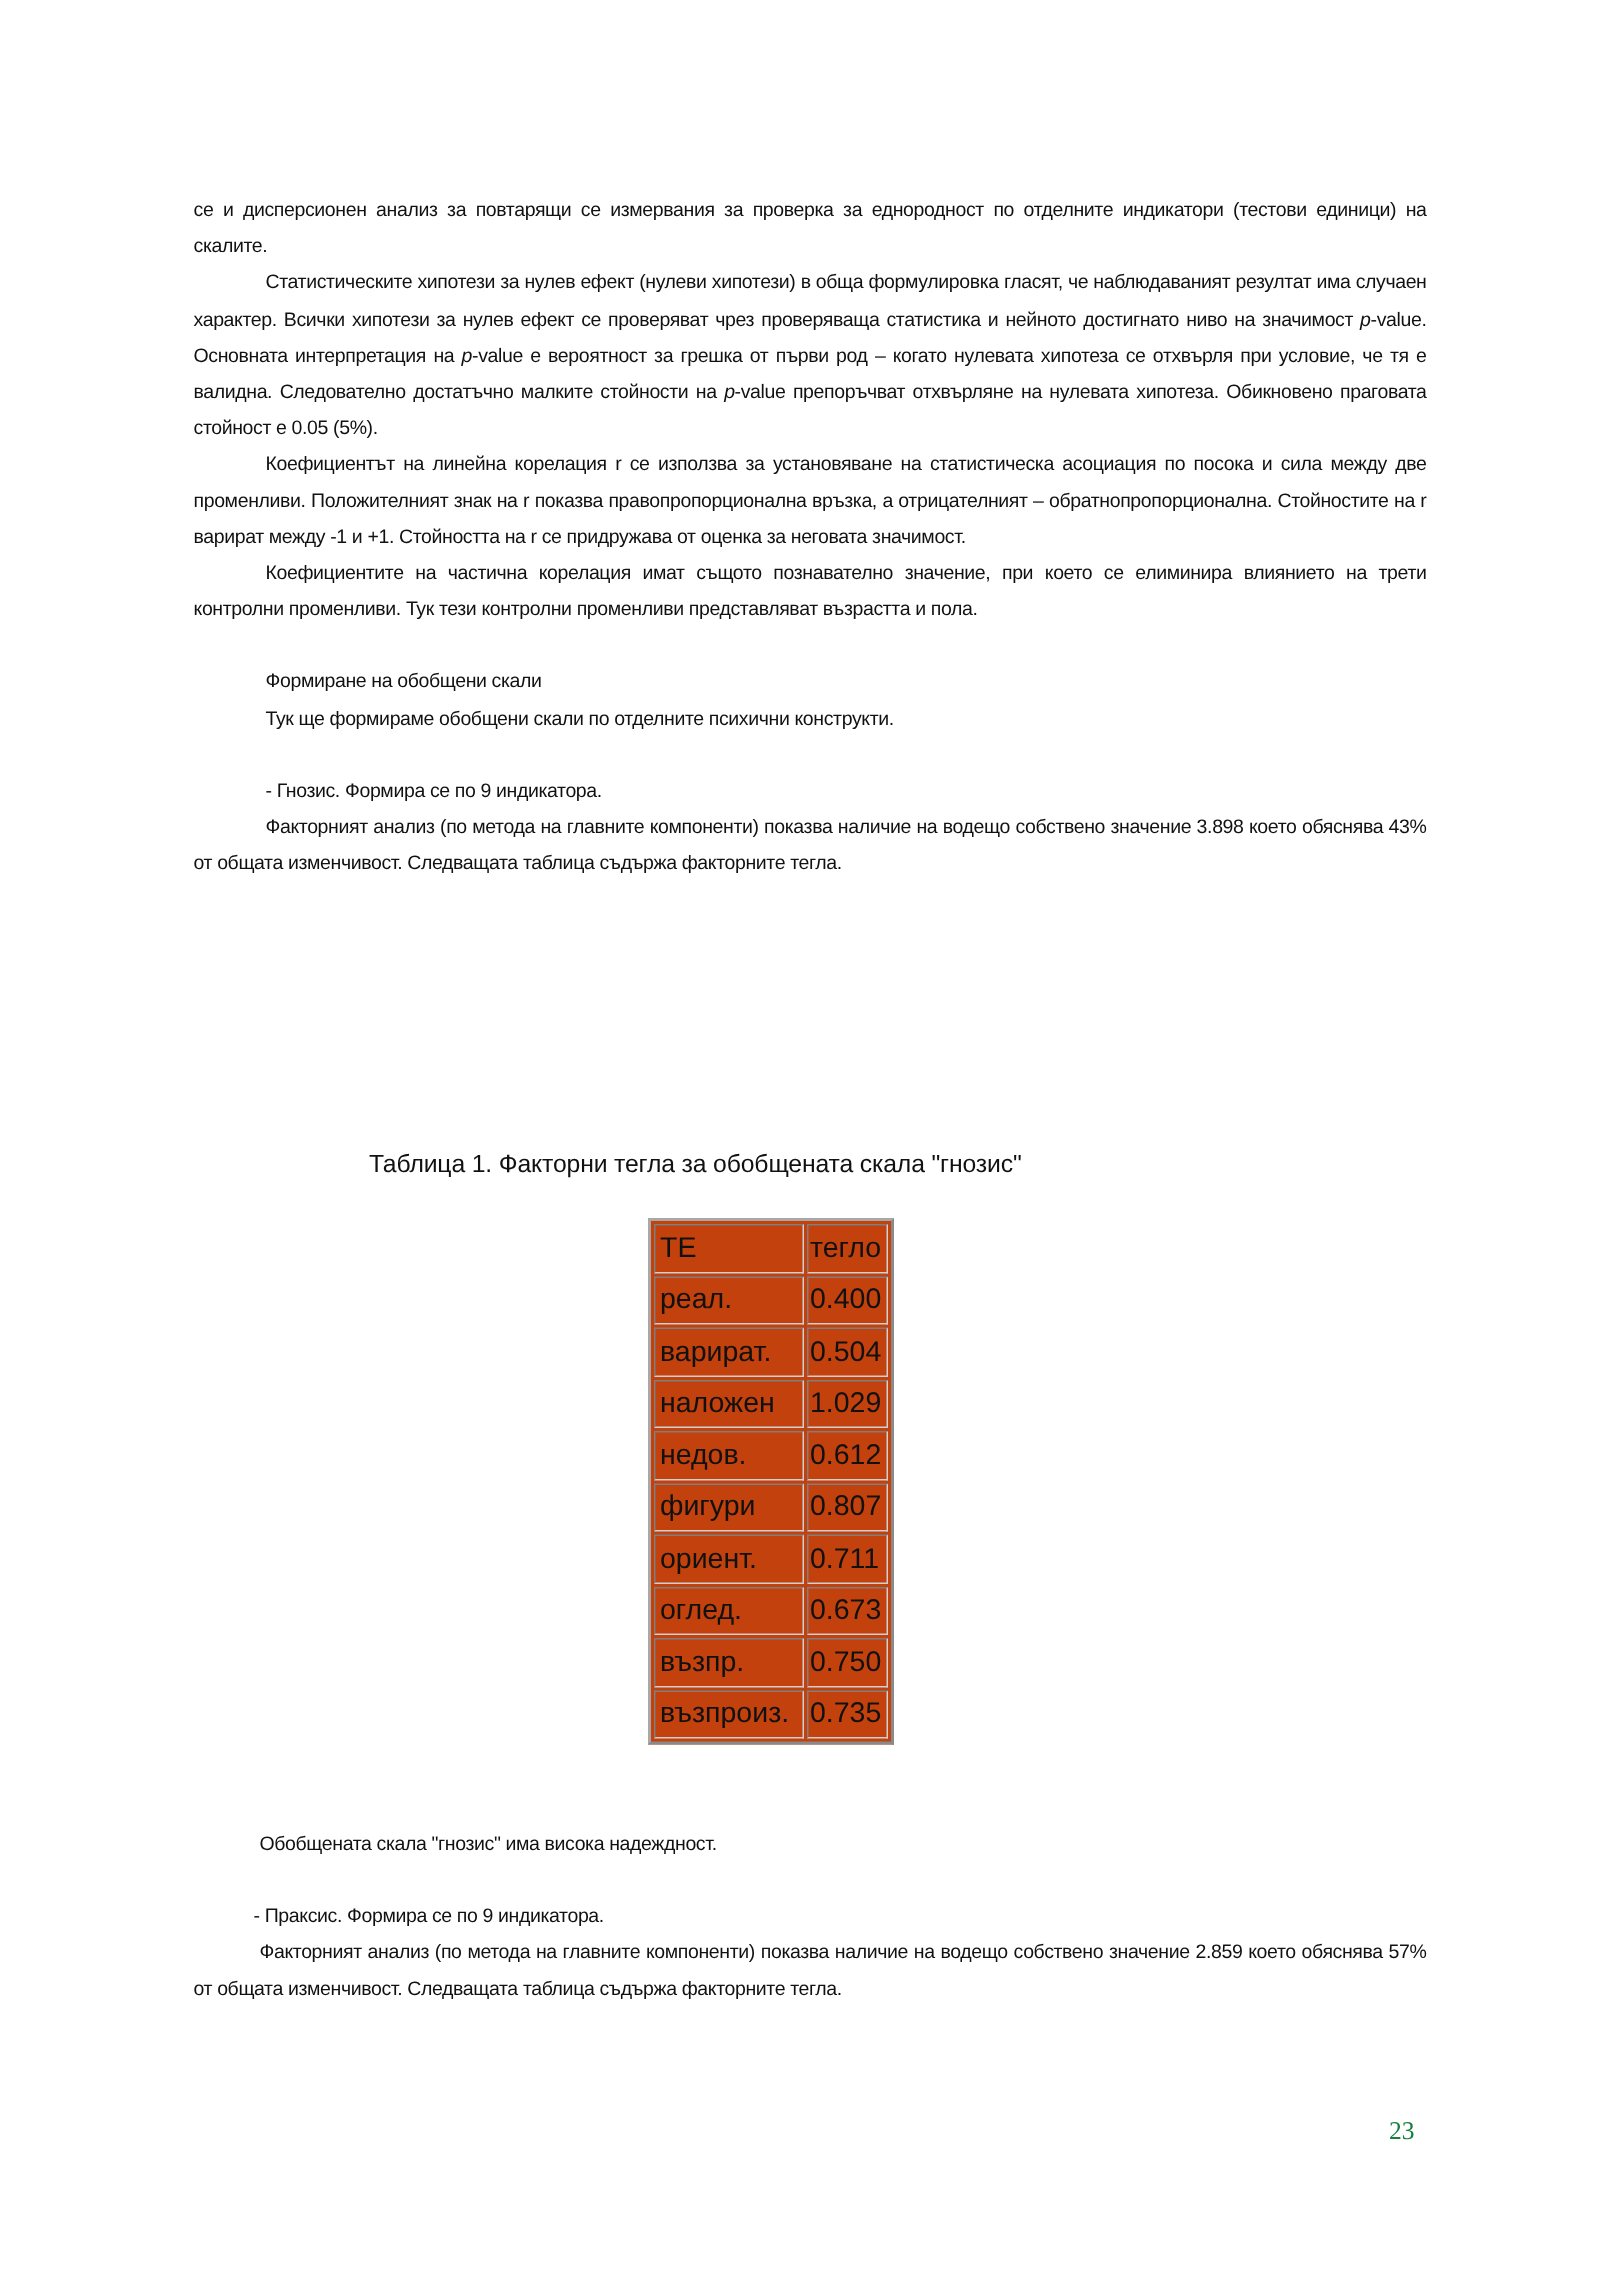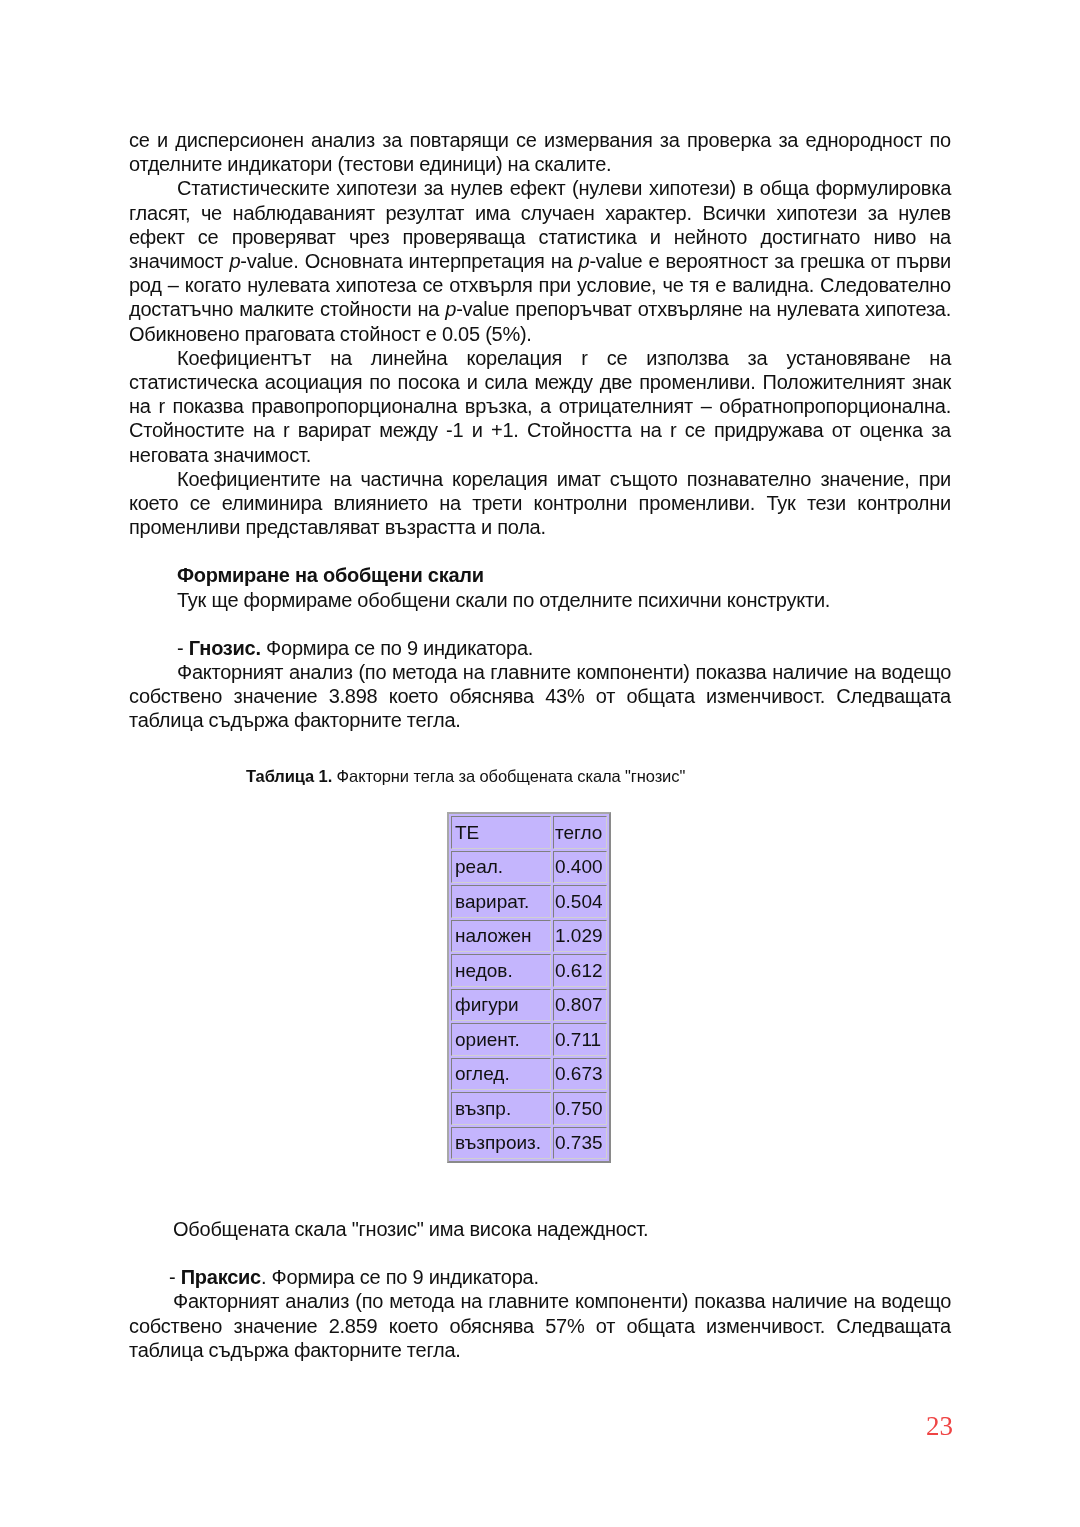--- a/index.html
+++ b/index.html
@@ -1,38 +1,38 @@
 <!DOCTYPE html>
 <html><head>
 <meta charset="utf-8">
 <style>
   html, body { margin: 0; padding: 0; background: #ffffff; }
   body { width: 1080px; height: 1527px; position: relative; overflow: hidden;
          font-family: "Liberation Sans Narrow", "Liberation Sans", sans-serif; color: #111; }
   .page { position: absolute; left: 129px; top: 128px; width: 822px; }
-  .p { font-size: 20px; line-height: 24.2px; text-align: justify; margin: 0;
+  .p { font-size: 13px; line-height: 24.2px; text-align: justify; margin: 0;
        font-stretch: condensed; letter-spacing: -0.25px; }
   .ind { text-indent: 48px; }
   .ind2 { text-indent: 44px; }
   .gap { height: 24px; }
-  .b { font-weight: bold; }
+  .b { font-weight: normal; }
   .i { font-style: italic; }
   .caption { position: absolute; left: 246px; top: 764px; font-size: 16.5px; line-height: 24px;
              font-family: "Liberation Sans", sans-serif; letter-spacing: -0.1px; }
-  table.tw { position: absolute; left: 447px; top: 812px; border: 2px solid #a8a8a8;
+  table.tw { position: absolute; left: 432px; top: 812px; border: 2px solid #a8a8a8;
              border-right-color: #8a8a8a; border-bottom-color: #8a8a8a;
-             border-spacing: 2px; border-collapse: separate; background: #c4b5fd; }
+             border-spacing: 2px; border-collapse: separate; background: #c2410c; }
   table.tw td { border: 1px solid #9a9a9a; border-top-color: #7f7f7f; border-left-color: #7f7f7f;
                 border-right-color: #d0d0d0; border-bottom-color: #d0d0d0;
                 font-family: "Liberation Sans", sans-serif; font-size: 19px; height: 29.5px;
                 padding: 1px 2px 0 3px; color: #111; white-space: nowrap; vertical-align: middle; }
   table.tw td.c1 { width: 93px; }
   table.tw td.c2 { width: 49px; padding-left: 1px; }
   .page-num { position: absolute; left: 926px; top: 1411px; font-family: "Liberation Serif", serif;
-              font-size: 27px; color: #ef4444; }
+              font-size: 17px; color: #15803d; }
   .after { position: absolute; left: 129px; width: 822px; }
 </style>
 </head>
 <body>
 
 <div class="page">
   <p class="p">се и дисперсионен анализ за повтарящи се измервания за проверка за еднородност по отделните индикатори (тестови единици) на скалите.</p>
   <p class="p ind"><span>Статистическите хипотези за нулев ефект (нулеви хипотези) в обща формулировка гласят, че наблюдаваният резултат има случаен характер. Всички хипотези за нулев ефект се проверяват чрез проверяваща статистика и нейното достигнато ниво на значимост </span><span class="i">p</span><span>-value. Основната интерпретация на </span><span class="i">p</span><span>-value е вероятност за грешка от първи род – когато нулевата хипотеза се отхвърля при условие, че тя е валидна. Следователно достатъчно малките стойности на </span><span class="i">p</span><span>-value препоръчват отхвърляне на нулевата хипотеза. Обикновено праговата стойност е 0.05 (5%).</span></p>
   <p class="p ind">Коефициентът на линейна корелация r се използва за установяване на статистическа асоциация по посока и сила между две променливи. Положителният знак на r показва правопропорционална връзка, а отрицателният – обратнопропорционална. Стойностите на r варират между -1 и +1. Стойността на r се придружава от оценка за неговата значимост.</p>
   <p class="p ind">Коефициентите на частична корелация имат същото познавателно значение, при което се елиминира влиянието на трети контролни променливи. Тук тези контролни променливи представляват възрастта и пола.</p>

